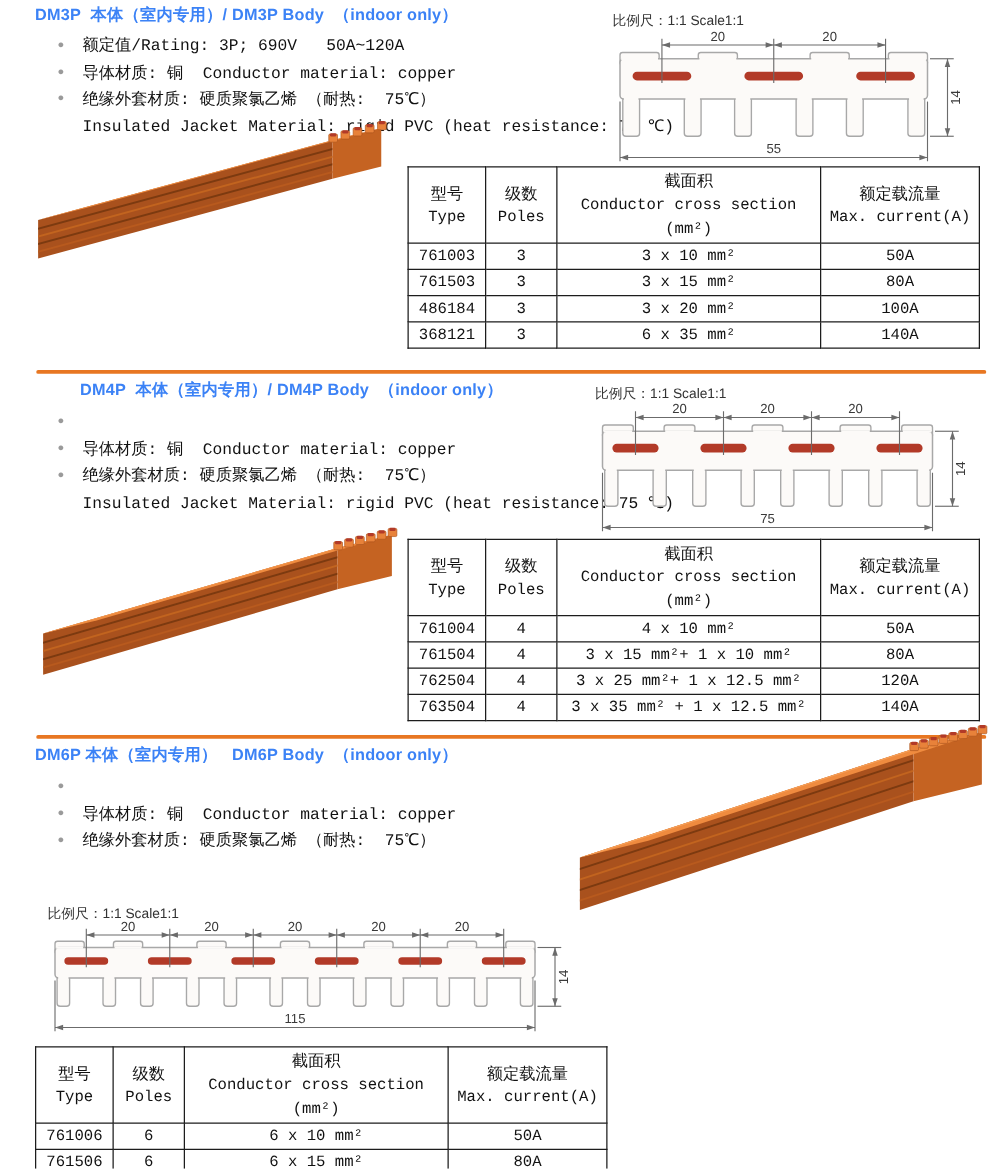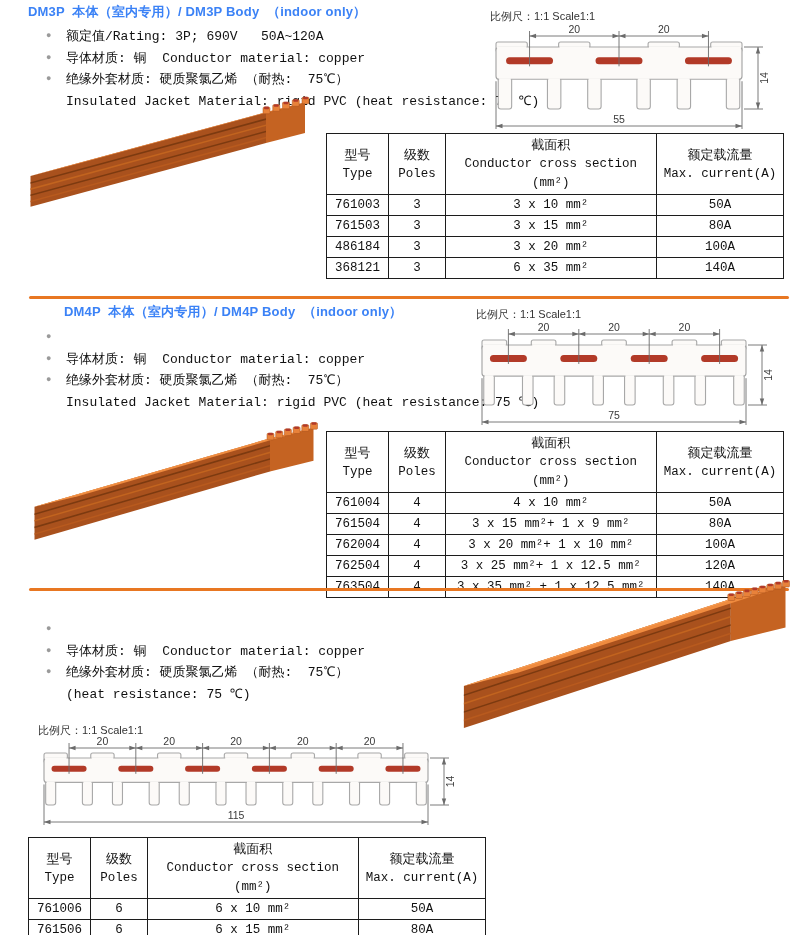--- a/index.html
+++ b/index.html
@@ -302,50 +302,44 @@
       <tbody>
         <tr>
           <td>761004</td>
           <td>4</td>
           <td>4 x 10 mm²</td>
           <td>50A</td>
         </tr>
         <tr>
           <td>761504</td>
           <td>4</td>
-          <td>3 x 15 mm²+ 1 x 9 mm²</td>
+          <td>3 x 15 mm²+ 1 x 10 mm²</td>
           <td>80A</td>
-        </tr>
-        <tr>
-          <td>762004</td>
-          <td>4</td>
-          <td>3 x 20 mm²+ 1 x 10 mm²</td>
-          <td>100A</td>
         </tr>
         <tr>
           <td>762504</td>
           <td>4</td>
           <td>3 x 25 mm²+ 1 x 12.5 mm²</td>
           <td>120A</td>
         </tr>
         <tr>
           <td>763504</td>
           <td>4</td>
           <td>3 x 35 mm² + 1 x 12.5 mm²</td>
           <td>140A</td>
         </tr>
       </tbody>
     </table>
 
   <div class="divider d2" style="background: rgb(232, 119, 34);"></div>
+  <h2 class="title s3-title">DM6P 本体（室内专用）   DM6P Body  （indoor only）</h2>
   <ul class="bullets s3-bullets">
       <li><span class="dot">●</span></li>
       <li><span class="dot">●</span><span>导体材质: 铜  Conductor material: copper</span></li>
       <li><span class="dot">●</span><span>绝缘外套材质: 硬质聚氯乙烯 （耐热:  75℃）</span></li>
-      <li><span class="dot"></span><span>(heat resistance: 75 ℃)</span></li>
     </ul>
   <svg class="photo s3-photo" width="340" height="150">
       <polygon points="11.9,132 278.8,45 278.8,2.999999999999993 11.9,90" fill="#A9511D"></polygon>
       <polygon points="11.9,98.4 278.8,11.399999999999995 278.8,12.999999999999995 11.9,100" fill="#7C3A10"></polygon>
       <polygon points="11.9,106.80000000000001 278.8,19.799999999999997 278.8,21.4 11.9,108.4" fill="#C2641F"></polygon>
       <polygon points="11.9,115.2 278.8,28.2 278.8,29.8 11.9,116.8" fill="#7C3A10"></polygon>
       <polygon points="11.9,123.60000000000001 278.8,36.6 278.8,38.2 11.9,125.2" fill="#B85A1E"></polygon>
       <polygon points="278.8,45 278.8,2.999999999999993 333.5,-10.500000000000007 333.5,31.5" fill="#C56322"></polygon>
       <polygon points="11.9,90 278.8,2.999999999999993 333.5,-10.500000000000007 66.60000000000001,76.5" fill="#EF8B3F"></polygon>
       <polygon points="11.9,90 278.8,2.999999999999993 290.834,0.0299999999999927 23.934,87.03" fill="#F6A15A"></polygon>

